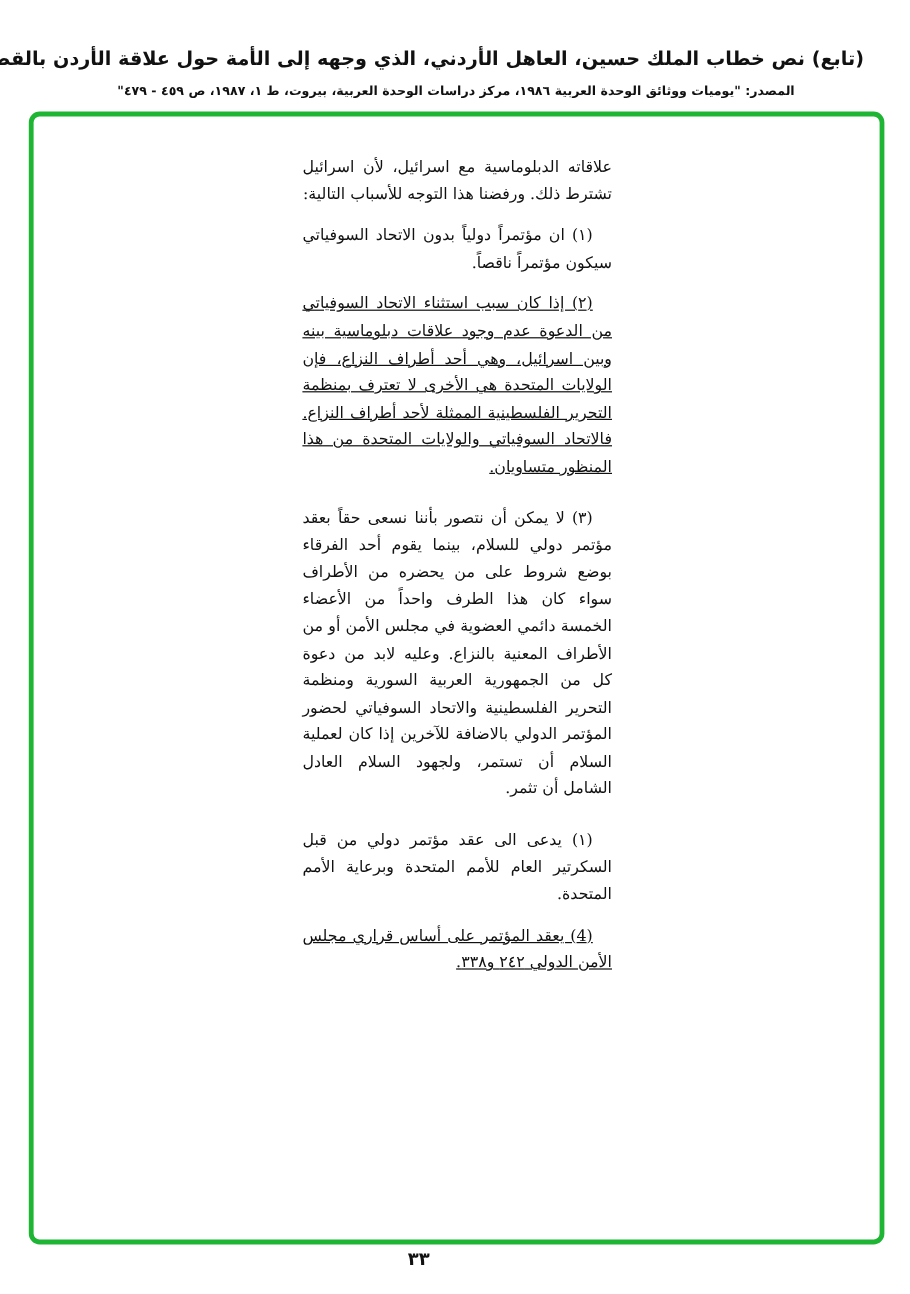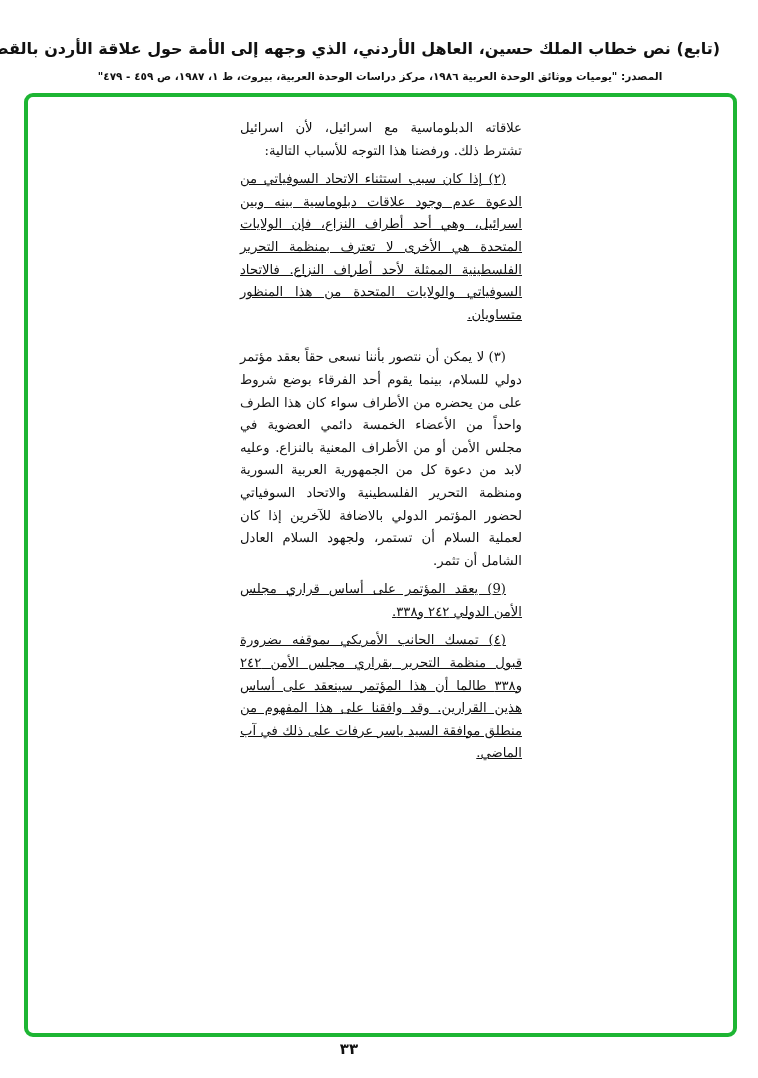--- a/index.html
+++ b/index.html
@@ -56,21 +56,21 @@
       top: 117px;
       left: 240px;
       width: 282px;
       direction: rtl;
       text-align: justify;
       font-family: "DejaVu Serif", serif;
       font-size: 13.2px;
       line-height: 22.6px;
     }
     .para {
-      margin: 0;
+      margin: 12px;
       text-align: justify;
       text-align-last: right;
     }
     .para.indent { text-indent: 16px; }
     .gap-s { margin-top: 6px; text-decoration: underline; }
     .gap-m { margin-top: 12px; }
     .gap-l { margin-top: 20px; }
     .page-number {
       position: absolute;
       top: 1040px;
@@ -86,20 +86,21 @@
 </head>
 <body>
 
 <div class="doc-title">(تابع) نص خطاب الملك حسين، العاهل الأردني، الذي وجهه إلى الأمة حول علاقة الأردن بالقضية الفلسطينية</div>
 <div class="doc-source">المصدر: "يوميات ووثائق الوحدة العربية ١٩٨٦، مركز دراسات الوحدة العربية، بيروت، ط ١، ١٩٨٧، ص ٤٥٩ - ٤٧٩"</div>
 
 <div class="frame" style="border-color: rgb(29, 181, 51);"></div>
 
 <div class="body-col">
   <p class="para">علاقاته الدبلوماسية مع اسرائيل، لأن اسرائيل تشترط ذلك. ورفضنا هذا التوجه للأسباب التالية:</p>
+  <p class="para indent gap-m">(١) ان مؤتمراً دولياً بدون الاتحاد السوفياتي سيكون مؤتمراً ناقصاً.</p>
   <p class="para indent gap-s">(٢) إذا كان سبب استثناء الاتحاد السوفياتي من الدعوة عدم وجود علاقات دبلوماسية بينه وبين اسرائيل، وهي أحد أطراف النزاع، فإن الولايات المتحدة هي الأخرى لا تعترف بمنظمة التحرير الفلسطينية الممثلة لأحد أطراف النزاع. فالاتحاد السوفياتي والولايات المتحدة من هذا المنظور متساويان.</p>
   <p class="para indent gap-l">(٣) لا يمكن أن نتصور بأننا نسعى حقاً بعقد مؤتمر دولي للسلام، بينما يقوم أحد الفرقاء بوضع شروط على من يحضره من الأطراف سواء كان هذا الطرف واحداً من الأعضاء الخمسة دائمي العضوية في مجلس الأمن أو من الأطراف المعنية بالنزاع. وعليه لابد من دعوة كل من الجمهورية العربية السورية ومنظمة التحرير الفلسطينية والاتحاد السوفياتي لحضور المؤتمر الدولي بالاضافة للآخرين إذا كان لعملية السلام أن تستمر، ولجهود السلام العادل الشامل أن تثمر.</p>
-  <p class="para indent gap-s">(9) يعقد المؤتمر على أساس قراري مجلس الأمن الدولي ٢٤٢ و٣٣٨.</p>
-  <p class="para indent gap-s">(٤) تمسك الجانب الأمريكي بموقفه بضرورة قبول منظمة التحرير بقراري مجلس الأمن ٢٤٢ و٣٣٨ طالما أن هذا المؤتمر سينعقد على أساس هذين القرارين. وقد وافقنا على هذا المفهوم من منطلق موافقة السيد ياسر عرفات على ذلك في آب الماضي.</p>
+  <p class="para indent gap-l">(١) يدعى الى عقد مؤتمر دولي من قبل السكرتير العام للأمم المتحدة وبرعاية الأمم المتحدة.</p>
+  <p class="para indent gap-s">(4) يعقد المؤتمر على أساس قراري مجلس الأمن الدولي ٢٤٢ و٣٣٨.</p>
 
 </div>
 
 <div class="page-number">٣٣</div>
 
 </body></html>

